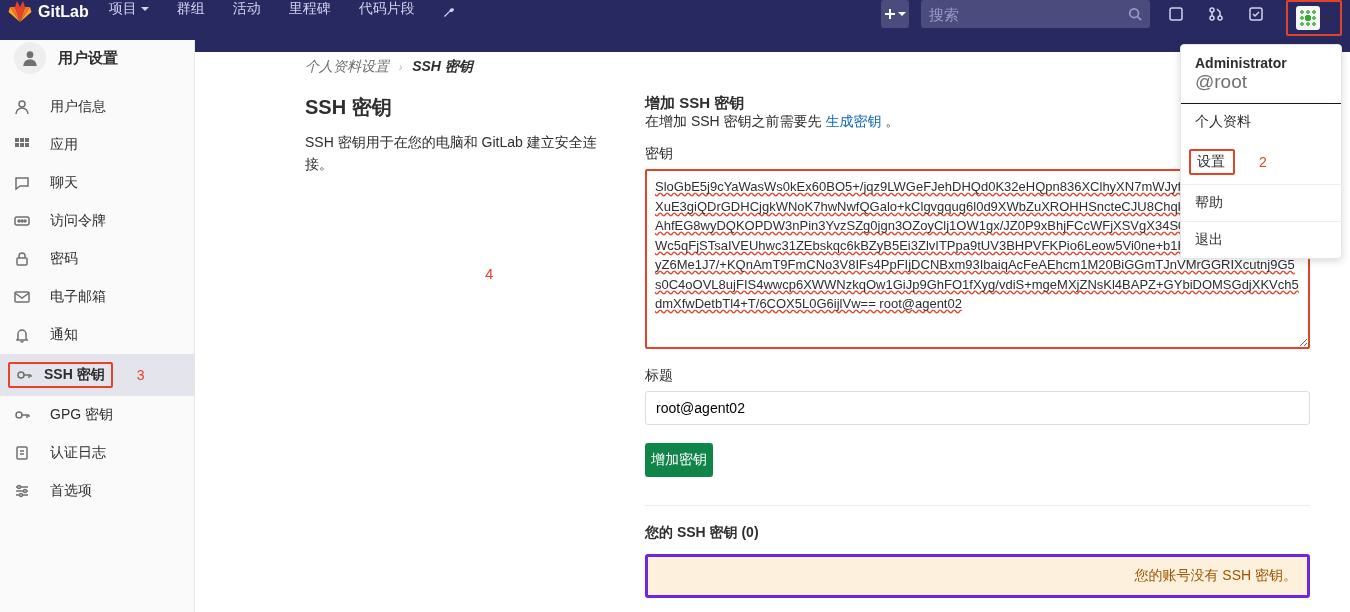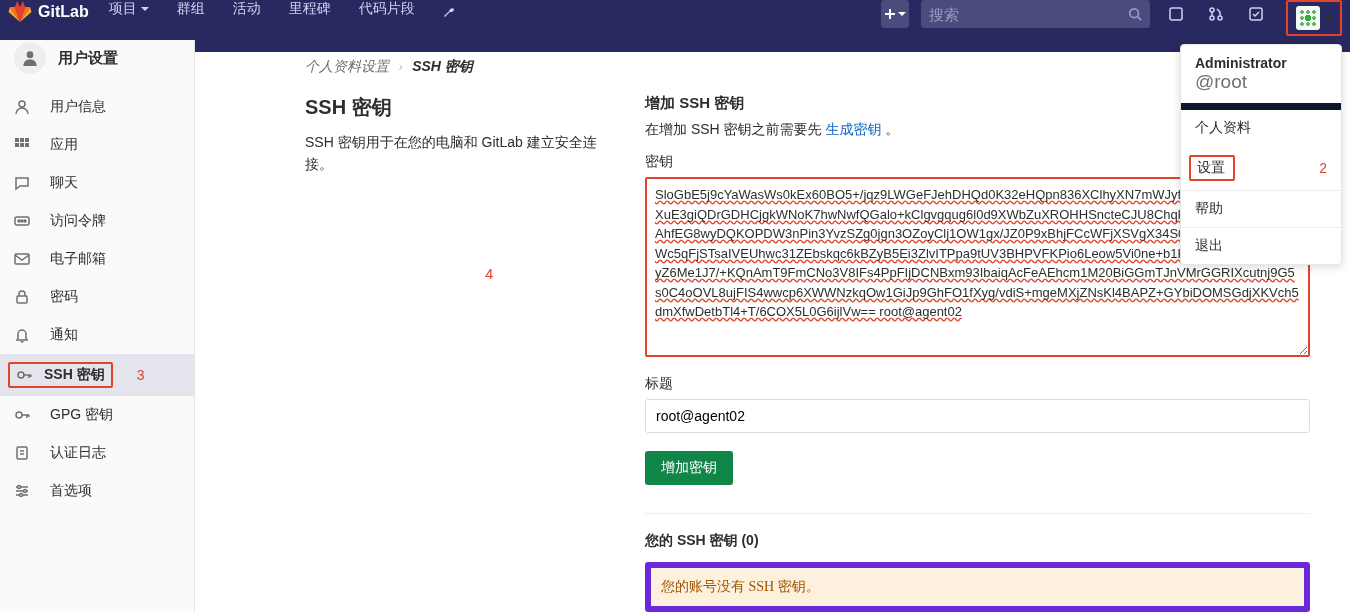--- a/index.html
+++ b/index.html
@@ -25,26 +25,26 @@
   radial-gradient(circle at 25% 50%, #5bb85b 2px, transparent 2px),
   radial-gradient(circle at 50% 50%, #3a3 3px, transparent 3px),
   radial-gradient(circle at 75% 50%, #5bb85b 2px, transparent 2px),
   radial-gradient(circle at 25% 75%, #5bb85b 2px, transparent 2px),
   radial-gradient(circle at 50% 75%, #5bb85b 2px, transparent 2px),
   radial-gradient(circle at 75% 75%, #5bb85b 2px, transparent 2px),
   #f7f7f7; }
 
 
 .user-dropdown { position: absolute; top: 44px; right: 8px; width: 162px; background: #fff; border: 1px solid #e5e5e5; border-radius: 4px; box-shadow: 0 2px 8px rgba(0,0,0,.15); z-index: 10; }
-.dropdown-header { padding: 10px 14px; border-bottom: 7px solid #0f172a; }
+.dropdown-header { padding: 10px 14px; border-bottom: 1px solid #0f172a; }
 .dropdown-header .name { font-weight: 600; color: #2e2e2e; }
 .dropdown-header .handle { color: #707070; font-size: 19px; }
 .dropdown-item { padding: 9px 14px; cursor: pointer; color: #2e2e2e; }
 .dropdown-sep { height: 1px; background: #eee; }
-.dd-settings-row { display: flex; align-items: center; justify-content: space-between; }
+.dd-settings-row { display: flex; align-items: center; }
 .dd-settings-row .txt { border: 2px solid #e24329; padding: 2px 8px 2px 6px; margin-left: -6px; border-radius: 2px; }
 .dd-settings-row .num { color: #e24329; margin-left: 24px; }
 
 
 .sidebar { position: absolute; top: 40px; left: 0; bottom: 0; width: 195px; background: #fafafa; border-right: 1px solid #e5e5e5; overflow-y: auto; }
 .sidebar-header { display: flex; align-items: center; gap: 12px; padding: 2px 14px 14px; }
 .sidebar-header .avatar-lg { width: 32px; height: 32px; border-radius: 50%; background: #eee; display: flex; align-items: center; justify-content: center; color: #707070; }
 .sidebar-header .title { font-weight: 600; font-size: 15px; }
 .side-item { display: flex; align-items: center; gap: 20px; padding: 10px 14px; color: #2e2e2e; cursor: pointer; }
 .side-item.active { background: #e4e4ed; font-weight: 600; }
@@ -56,31 +56,31 @@
 
 .main { position: absolute; top: 40px; left: 195px; right: 0; bottom: 0; overflow-y: auto; padding: 0 40px 40px 110px; }
 .breadcrumb { padding: 18px 0; color: #707070; font-size: 14px; font-style: italic; }
 .breadcrumb .sep { margin: 0 6px; font-size: 10px; color: #aaa; }
 .breadcrumb .current { color: #2e2e2e; font-weight: 600; }
 .content-grid { display: flex; gap: 40px; }
 .left-col { flex: 0 0 300px; }
 .left-col h1 { font-size: 20px; margin-bottom: 10px; }
 .left-col p { color: #2e2e2e; line-height: 1.6; }
 .right-col { flex: 1; }
-.right-col h2 { font-size: 15px; font-weight: 600; margin-bottom: 8px; }
+.right-col h2 { font-size: 15px; font-weight: 600; }
 .pre-text { margin-bottom: 14px; }
 .pre-text a { color: #1068bf; text-decoration: none; cursor: pointer; }
 .field-label { font-weight: 400; margin-bottom: 6px; display: block; }
 .key-textarea { width: 100%; height: 180px; border: 2px solid #e24329; border-radius: 2px; padding: 6px 8px; font-family: inherit; font-size: 13px; line-height: 1.5; color: #2e2e2e; resize: vertical; overflow-y: auto; word-break: break-all; }
 .underline-red { text-decoration: underline wavy #e24329; text-decoration-skip-ink: none; }
 .title-input { width: 100%; height: 34px; border: 1px solid #ddd; border-radius: 3px; padding: 0 10px; font-size: 14px; margin-bottom: 18px; }
-.add-btn { background: #108548; color: #fff; border: none; border-radius: 3px; padding: 8px 16px; font-size: 14px; cursor: pointer; text-align: center; }
+.add-btn { background: #108548; color: #fff; border: none; border-radius: 3px; padding: 8px 6px; font-size: 14px; cursor: pointer; text-align: center; }
 .divider { height: 1px; background: #eee; margin: 28px 0 18px; }
 .keys-heading { font-weight: 600; margin-bottom: 12px; }
-.empty-banner { background: #fdf1dd; border: 6px solid #6d28d9; color: #9e5400; text-align: left; padding: 10px; border-radius: 3px; font-family: Liberation Serif, serif; }
+.empty-banner { background: #fdf1dd; border: 3px solid #6d28d9; color: #9e5400; text-align: right; padding: 10px; border-radius: 3px; }
 .annot { position: absolute; color: #e24329; font-size: 15px; pointer-events: none; }
 .annot-1 { top: 50px; right: 14px; }
 .annot-4 { top: 225px; left: 290px; }
 </style>
 </head>
 <body>
 
 <div class="top-nav">
   <div class="brand">
     <svg viewBox="0 0 24 24">
@@ -211,34 +211,34 @@
           <circle cx="5" cy="8" r="1" fill="currentColor"></circle>
           <circle cx="8" cy="8" r="1" fill="currentColor"></circle>
           <circle cx="11" cy="8" r="1" fill="currentColor"></circle>
         </svg>
       </span>
     <span>访问令牌</span>
   </div>
   <div class="side-item">
     <span class="icon">
         <svg width="16" height="16" viewBox="0 0 16 16" fill="none" stroke="currentColor" stroke-width="1.5">
+          <rect x="3" y="7" width="10" height="7" rx="1"></rect>
+          <path d="M5 7V5a3 3 0 016 0v2"></path>
+        </svg>
+      </span>
+    <span>密码</span>
+  </div>
+  <div class="side-item">
+    <span class="icon">
+        <svg width="16" height="16" viewBox="0 0 16 16" fill="none" stroke="currentColor" stroke-width="1.5">
           <rect x="1" y="3" width="14" height="10" rx="1"></rect>
           <path d="M1 4l7 5 7-5"></path>
         </svg>
       </span>
     <span>电子邮箱</span>
-  </div>
-  <div class="side-item">
-    <span class="icon">
-        <svg width="16" height="16" viewBox="0 0 16 16" fill="none" stroke="currentColor" stroke-width="1.5">
-          <rect x="3" y="7" width="10" height="7" rx="1"></rect>
-          <path d="M5 7V5a3 3 0 016 0v2"></path>
-        </svg>
-      </span>
-    <span>密码</span>
   </div>
   <div class="side-item">
     <span class="icon">
         <svg width="16" height="16" viewBox="0 0 16 16" fill="none" stroke="currentColor" stroke-width="1.5">
           <path d="M4 11V7a4 4 0 018 0v4l1 2H3l1-2zM7 14a1 1 0 002 0"></path>
         </svg>
       </span>
     <span>通知</span>
   </div>
   <div class="side-item active ssh-row">

